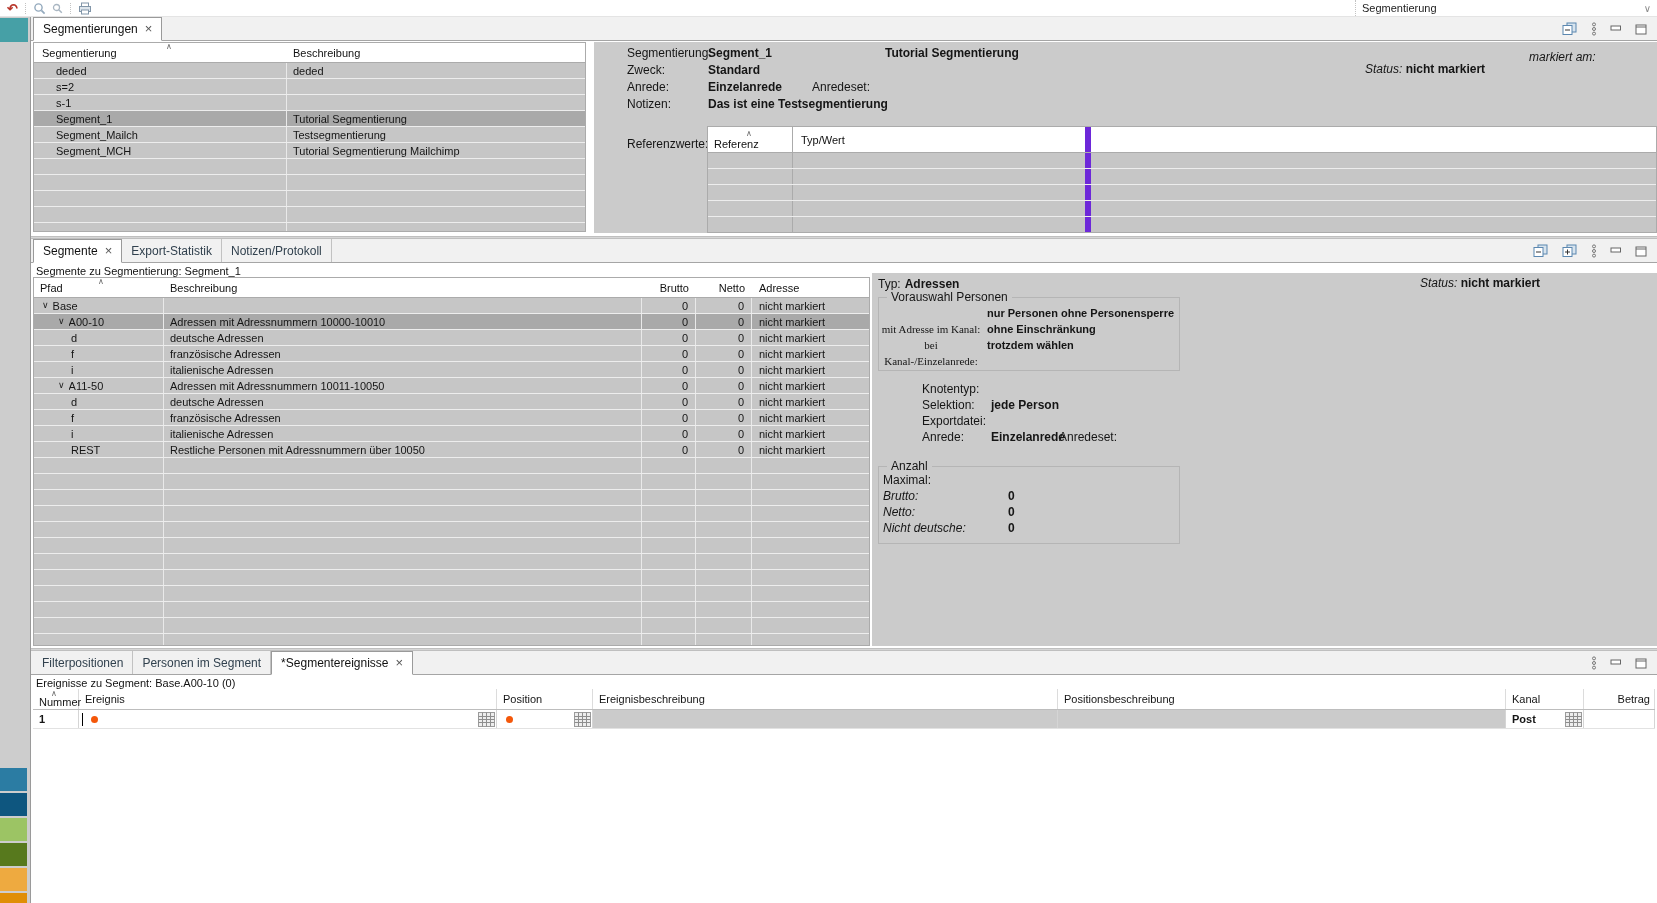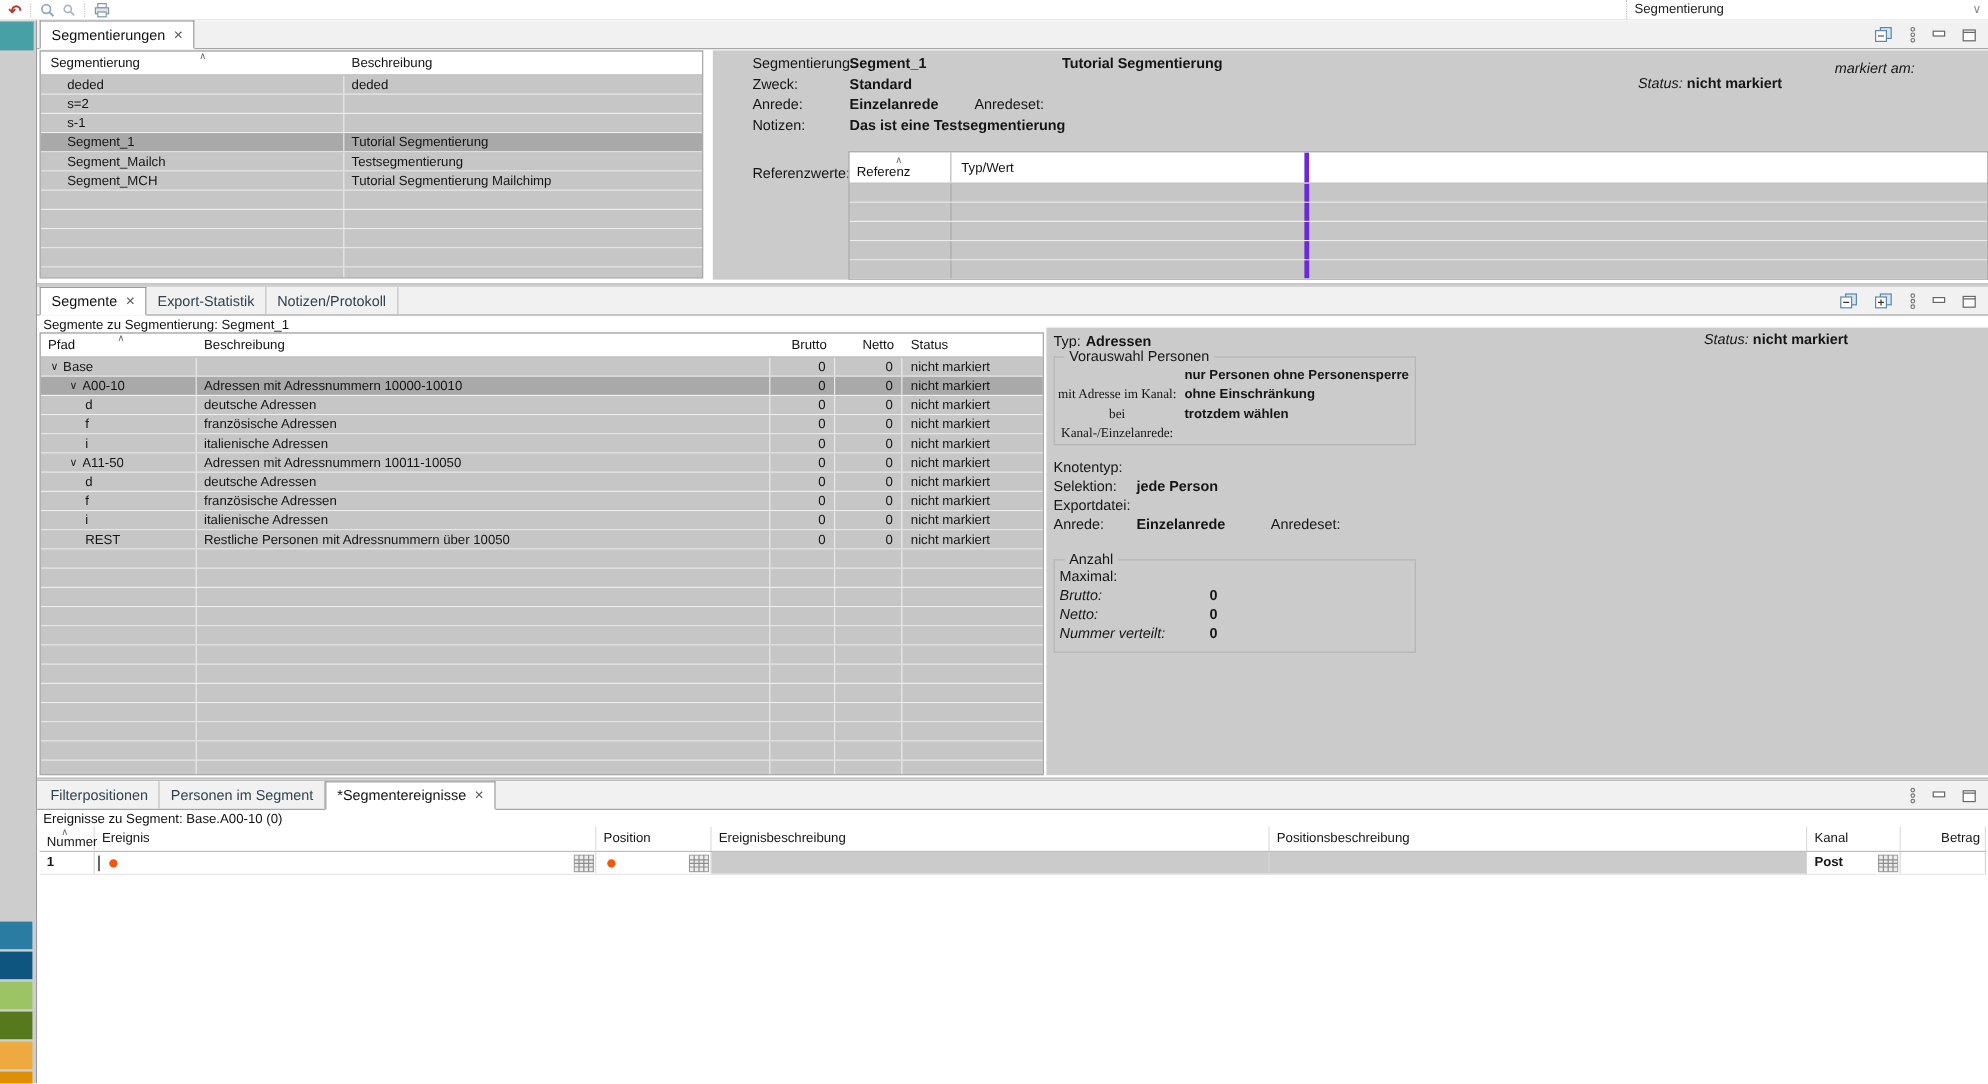--- a/index.html
+++ b/index.html
@@ -73,21 +73,21 @@
   .bold { font-weight:bold; } .ital { font-style:italic; }
   .tpd-extra { position:absolute; left:258px; font-weight:bold; white-space:nowrap; }
   .tpd-anredeset { position:absolute; left:185px; }
   .tp-status { position:absolute; left:771px; top:20px; white-space:nowrap; }
   .tp-markiert { position:absolute; left:935px; top:8px; white-space:nowrap; }
   .tp-reflabel { position:absolute; left:33px; top:95px; }
   .ref-table { position:absolute; left:113px; top:84px; width:950px; height:107px;
                border:1px solid #ababab; background:#c6c6c6; overflow:hidden; }
   .ref-table .thead { height:26px; }
   .r-ref  { width:85px; padding-left:6px; border-right:1px solid #ababab; background:#fff; }
-  .r-typ  { width:298px; padding-left:8px; background:#fff; border-right:4px solid #6d28d9; }
+  .r-typ  { width:298px; padding-left:8px; background:#fff; border-right:6px solid #6d28d9; }
   .r-rest { flex:1; background:#fff; }
   .ref-table .trow .r-ref, .ref-table .trow .r-typ, .ref-table .trow .r-rest { background:transparent; }
 
   
   .mid-table { position:absolute; left:2px; top:38px; width:837px; height:369px;
                border:1px solid #ababab; background:#c6c6c6; overflow:hidden; }
   .mid-table .thead { height:20px; }
   .m-pfad   { width:130px; padding-left:6px; }
   .m-desc   { width:478px; padding-left:6px; }
   .m-brutto { width:54px;  justify-content:flex-end; padding-right:7px; }
@@ -96,21 +96,21 @@
   .trow .m-pfad { border-right:1px solid #e9e9e9; }
   .trow .m-desc { border-right:1px solid #e9e9e9; }
   .trow .m-brutto, .trow .m-netto { border-right:1px solid #e9e9e9; }
   .lvl0 .m-pfad { padding-left:8px; }
   .lvl1 .m-pfad { padding-left:24px; }
   .lvl2 .m-pfad { padding-left:37px; }
 
   .mid-details { position:absolute; left:841px; top:34px; width:785px; height:373px;
                  background:#cbcbcb; font-size:12px; }
   .mdd-line { position:absolute; height:15px; display:flex; align-items:flex-end; white-space:nowrap; }
-  .mdd-label69 { width:69px; display:inline-block; }
+  .mdd-label69 { width:69px; display:inline-block;margin-left:44px; }
   .md-status { position:absolute; left:548px; top:3px; white-space:nowrap; }
   .groupbox { position:absolute; border:1px solid #b5b5b5; background:transparent; }
   .gb-legend { position:absolute; top:-8px; left:8px; background:#cbcbcb; padding:0 4px; font-size:12px; }
   .gb-vorauswahl { left:6px; top:24px; width:302px; height:74px; font-size:11px; }
   .vw-line { display:flex; line-height:16px; }
   .vw-label { width:108px; text-align:center; padding-right:4px;font-family:Liberation Serif, serif; }
   .vw-val { font-weight:bold; }
   .gb-vorauswahl .inner { padding-top:7px; }
   .gb-anzahl { left:6px; top:193px; width:302px; height:78px; font-size:12px; }
   .anz-line { display:flex; line-height:16px; }
@@ -408,21 +408,21 @@
         <span class="hcell m-desc">
             <span>Beschreibung</span>
           </span>
         <span class="hcell m-brutto">
             <span>Brutto</span>
           </span>
         <span class="hcell m-netto">
             <span>Netto</span>
           </span>
         <span class="hcell m-status">
-            <span>Status</span>
+            <span>Adresse</span>
           </span>
       </div>
 
       <div class="trow lvl0">
         <span class="m-pfad">
             <i class="caret-i">∨</i>
             <span>Base</span>
           </span>
         <span class="m-desc"></span>
         <span class="m-brutto">0</span>
@@ -639,21 +639,21 @@
           </div>
           <div class="anz-line">
             <span class="anz-label ital">Brutto:</span>
             <span class="bold">0</span>
           </div>
           <div class="anz-line">
             <span class="anz-label ital">Netto:</span>
             <span class="bold">0</span>
           </div>
           <div class="anz-line">
-            <span class="anz-label ital">Nummer verteilt:</span>
+            <span class="anz-label ital">Nicht deutsche:</span>
             <span class="bold">0</span>
           </div>
         </div>
       </div>
     </div>
   </div>
 
   <div class="h-divider" style="top:648px;"></div>
 
   <div class="pane pane-bot">

